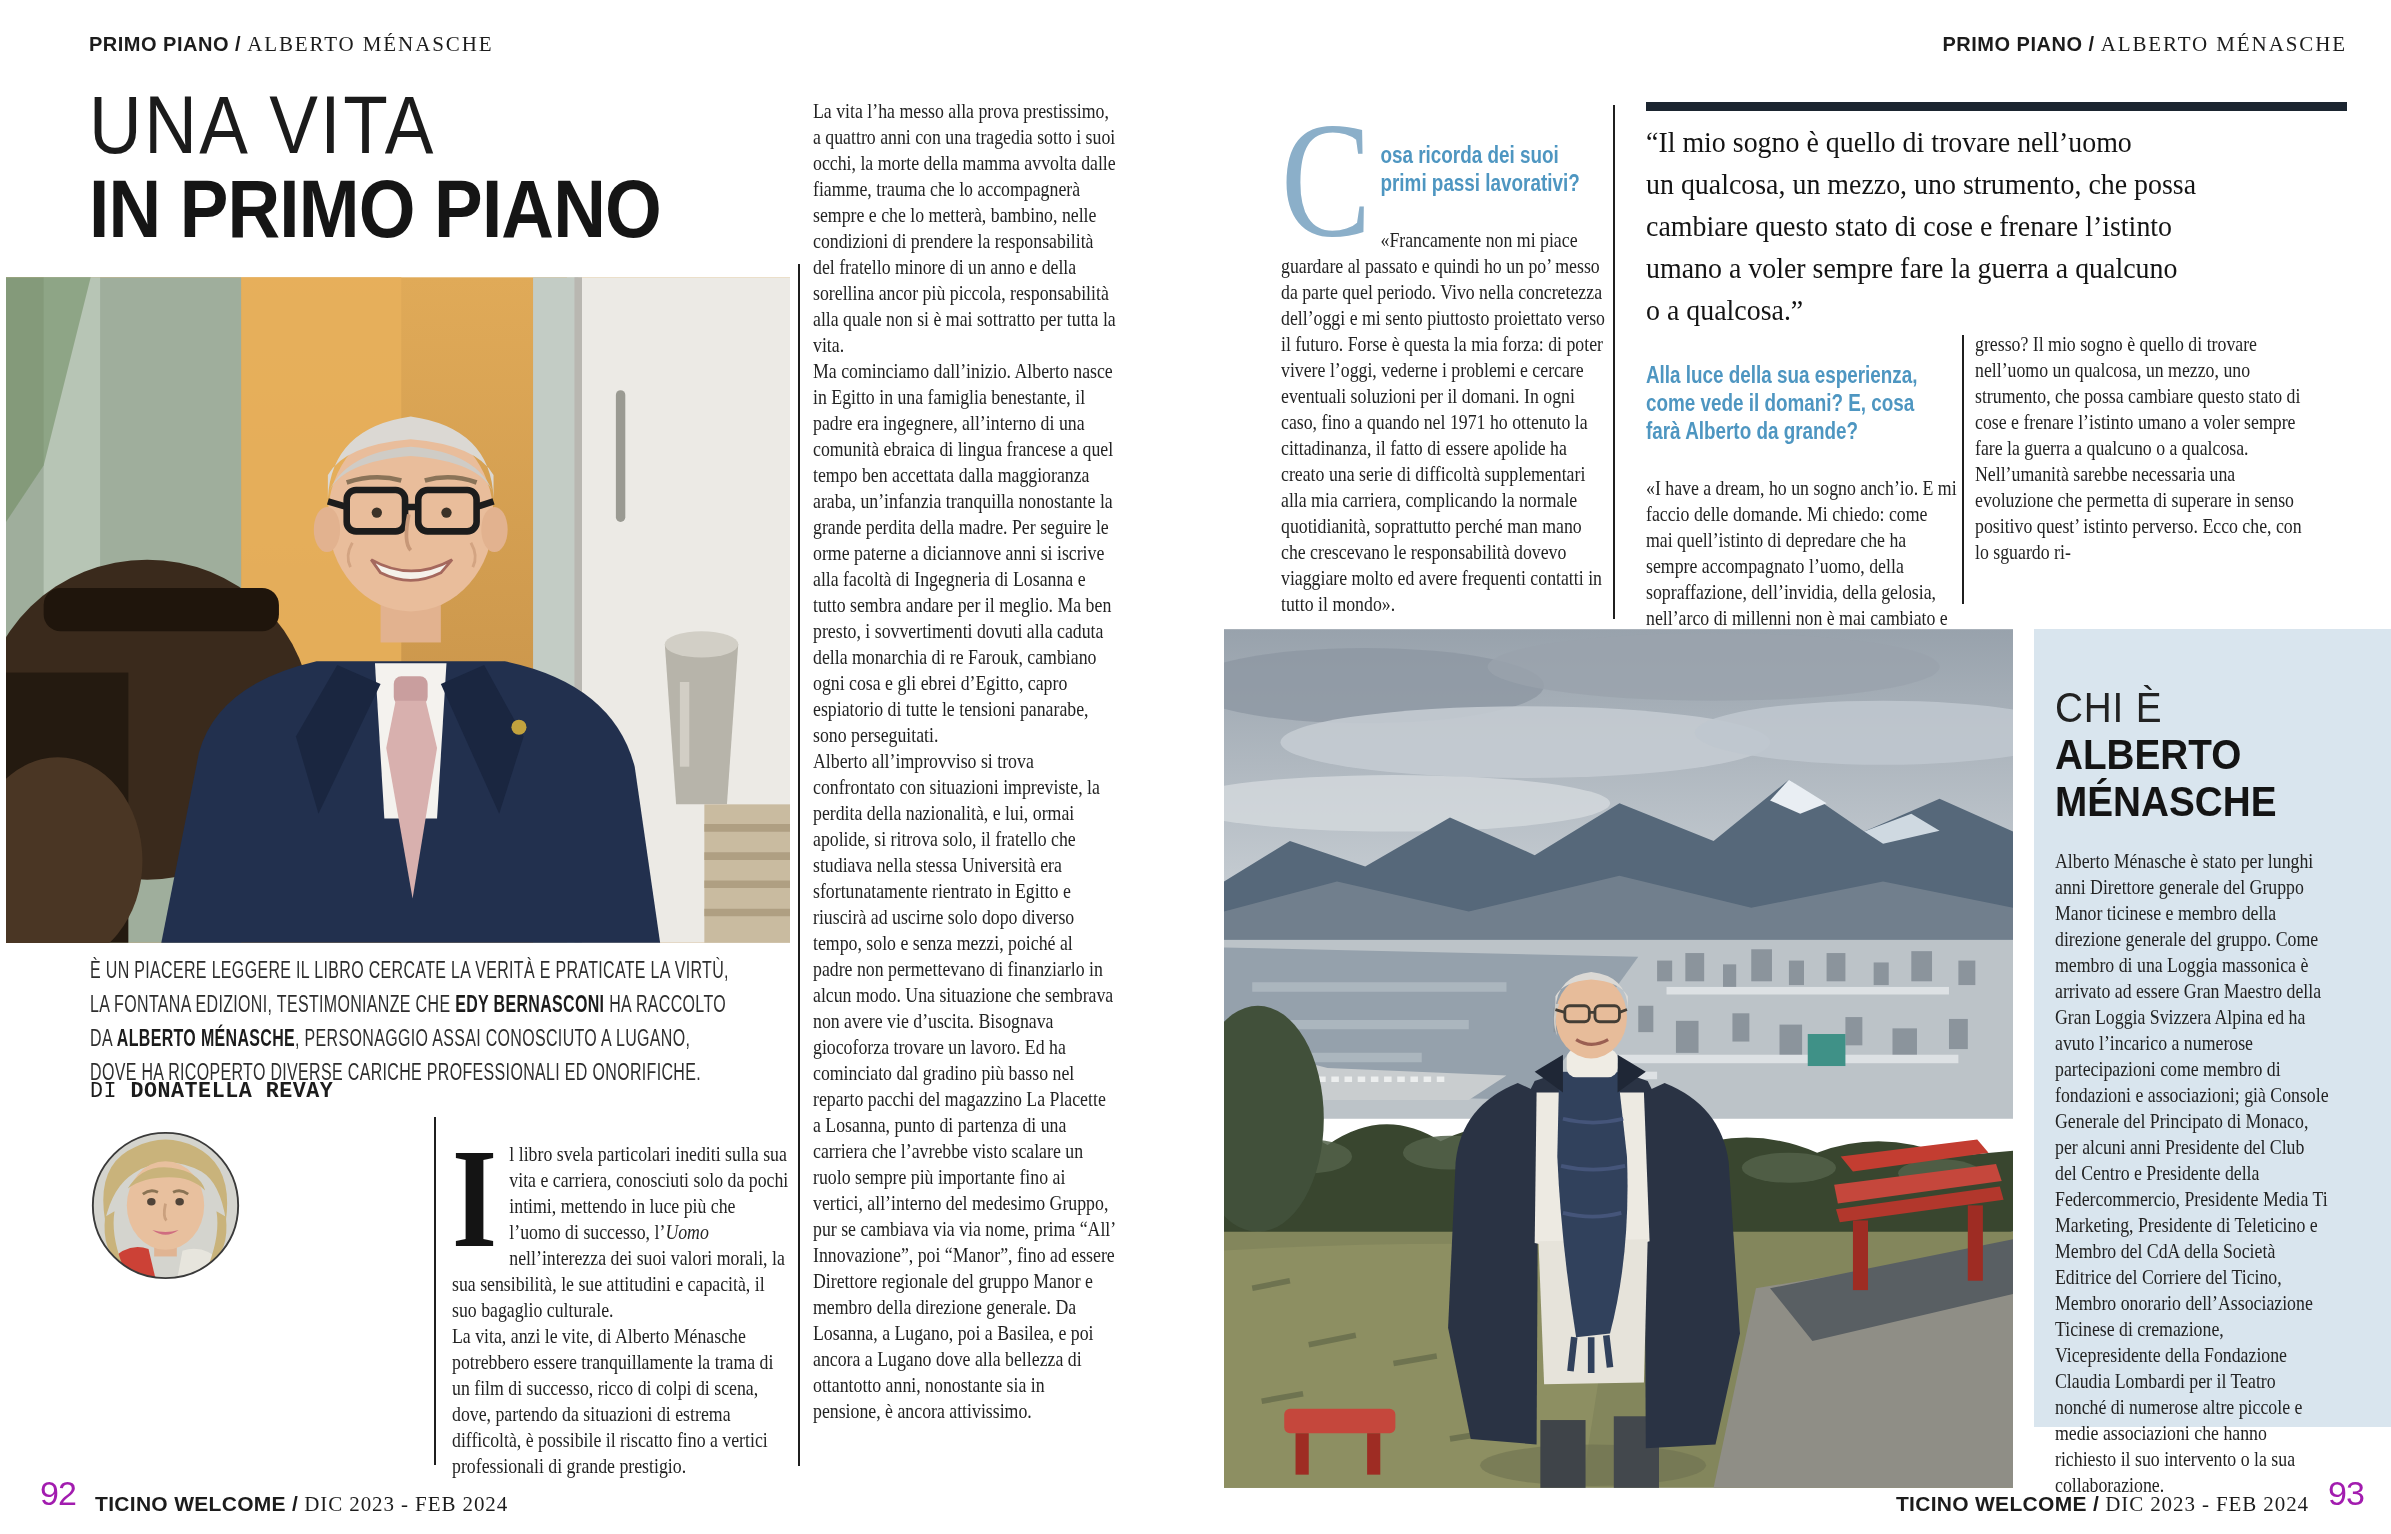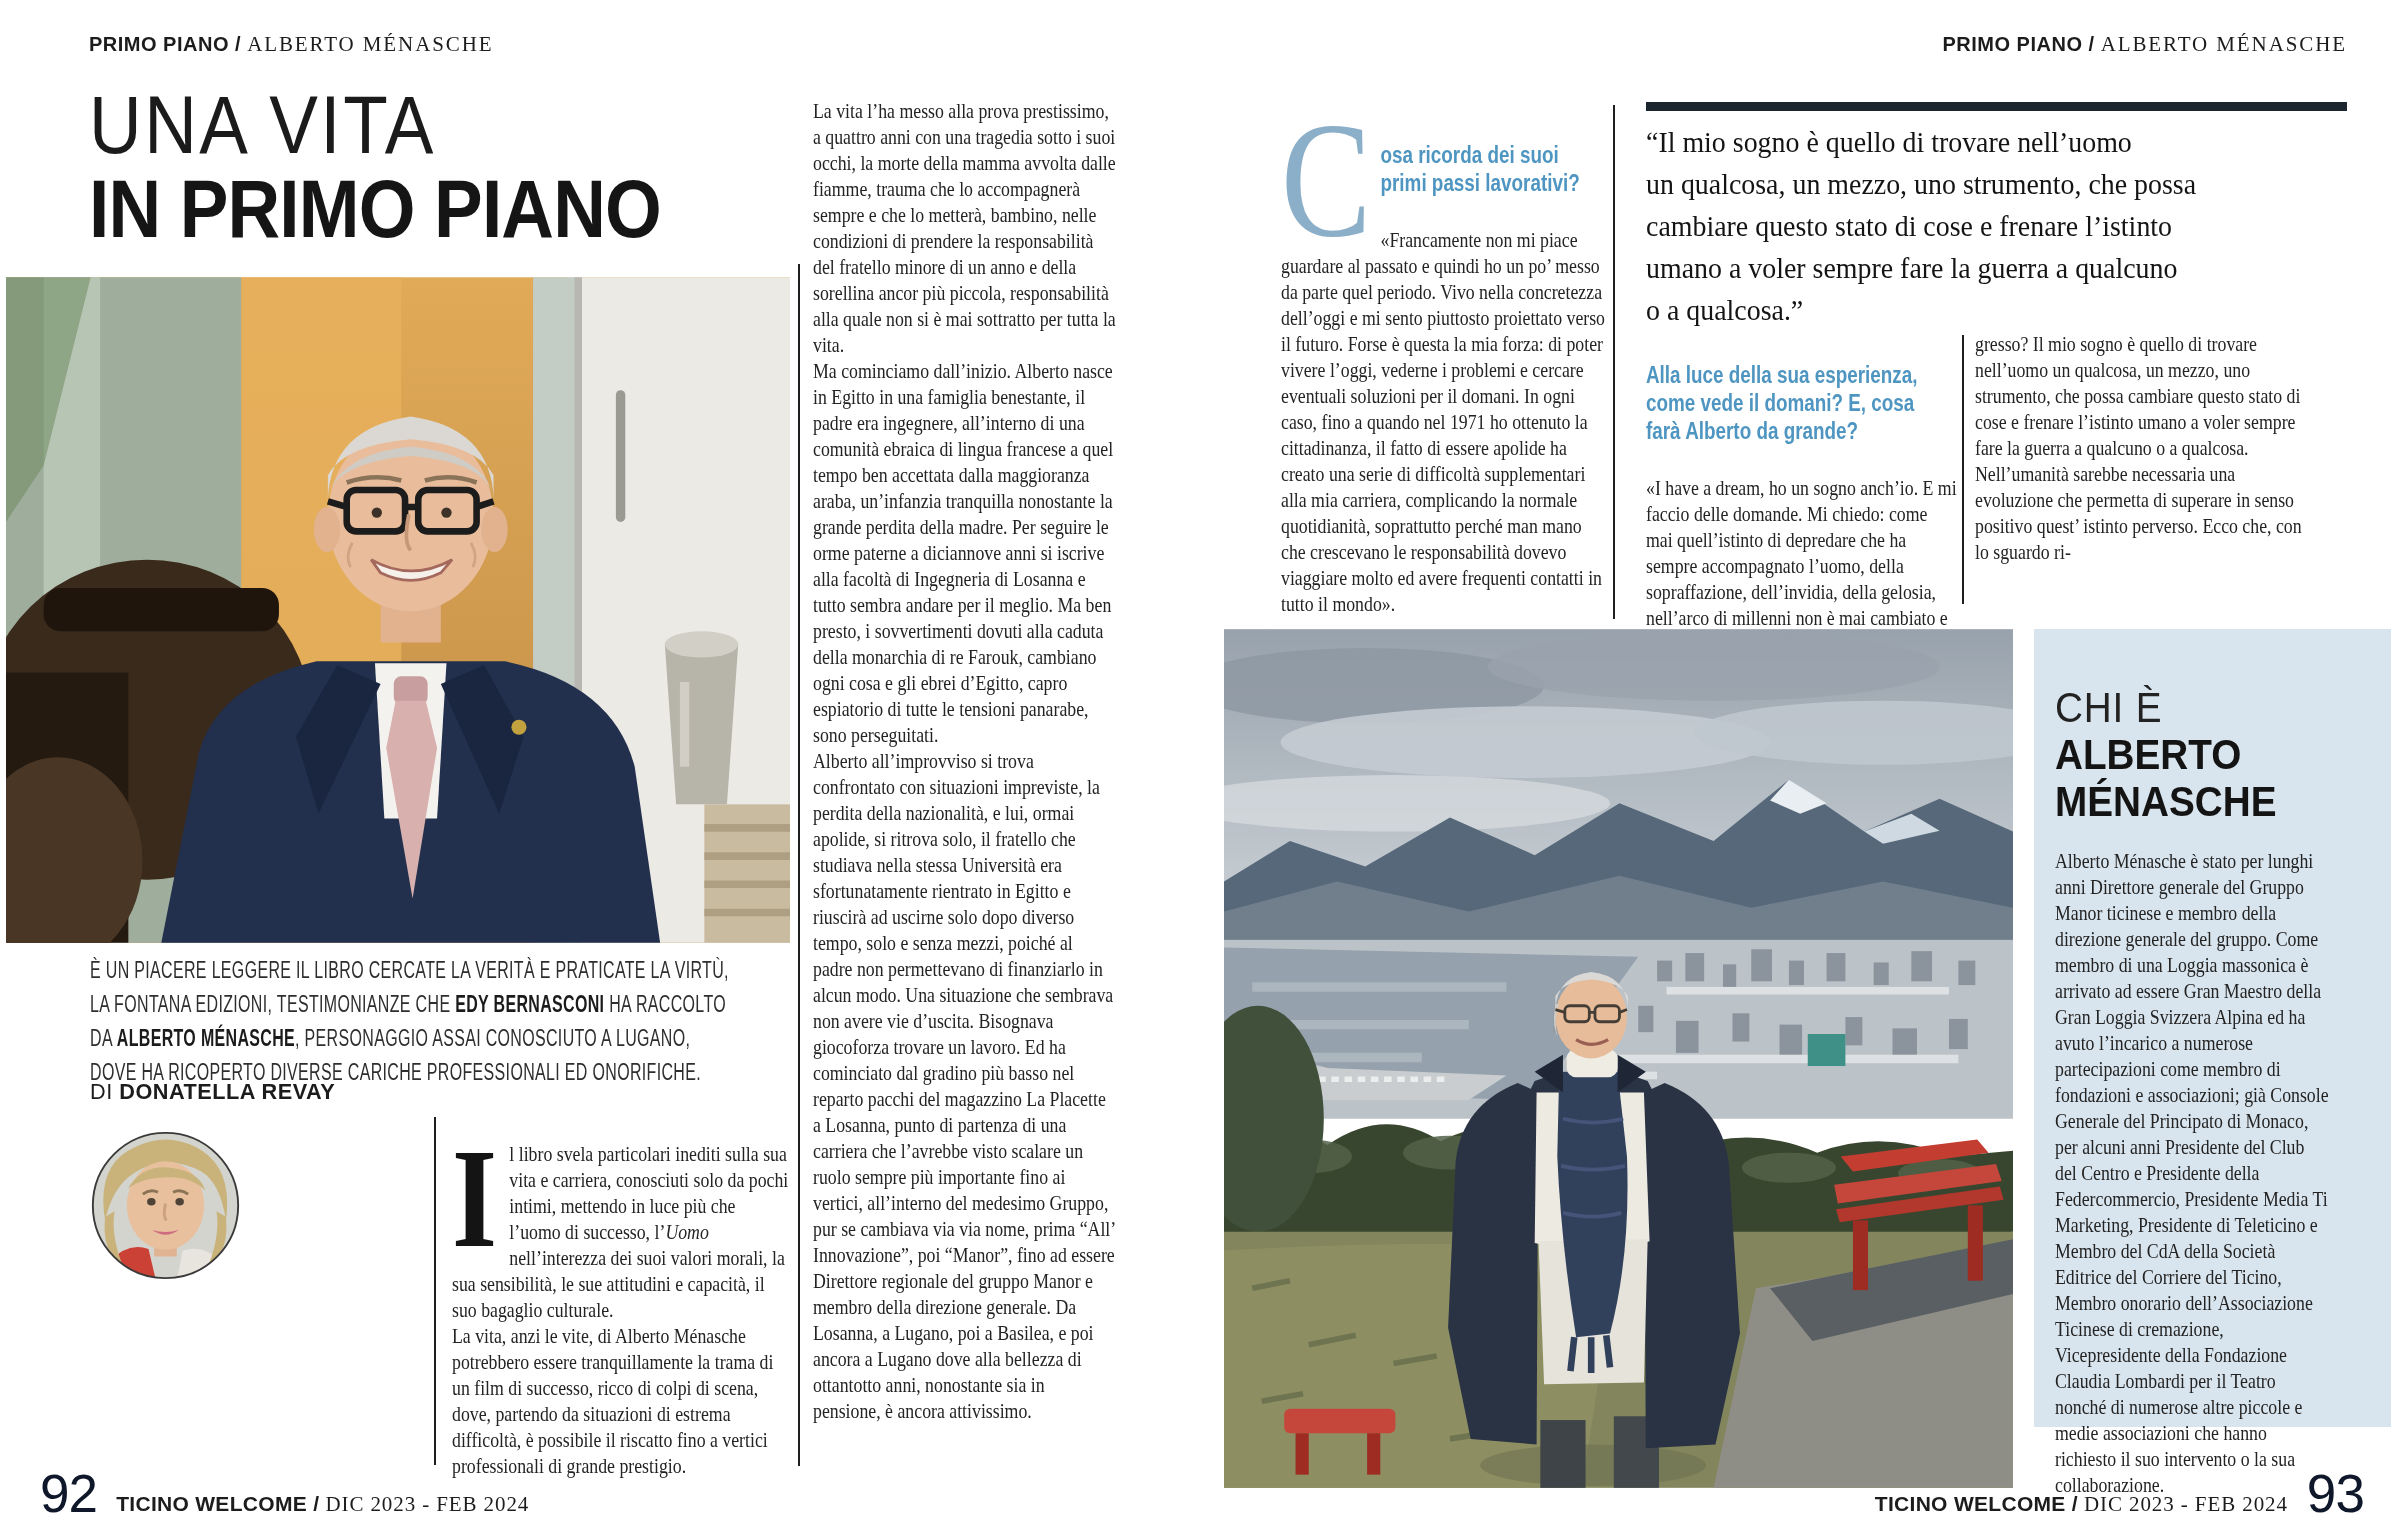--- a/index.html
+++ b/index.html
@@ -22,21 +22,21 @@
   .headline .t1{font-size:81px;font-weight:300;letter-spacing:2.8px;color:#1b1b1b;}
   .headline .t2{font-size:81px;font-weight:800;letter-spacing:-0.9px;color:#151515;}
 
   .photo-frame{overflow:hidden;}
   .photo-frame svg{display:block;}
 
   .intro{left:90px;top:953px;width:1026px;font-size:23.5px;line-height:34px;letter-spacing:0.5px;
          color:#2e2e2e;white-space:pre-line;}
   .intro b{font-weight:800;color:#1b1b1b;}
 
-  .byline{left:90px;top:1079px;font-size:21.7px;letter-spacing:0.5px;}
+  .byline{left:90px;top:1079px;font-size:21.7px;letter-spacing:0.5px;font-family:Liberation Mono, monospace;}
   .byline .name{font-weight:800;}
 
   .serifcol{font-family:"Liberation Serif",serif;font-size:21.7px;line-height:26px;color:#232323;
             white-space:pre-line;text-align:left;}
   .dropcap-i{float:left;font-family:"Liberation Serif",serif;font-weight:700;font-size:141px;
              line-height:102px;padding:5.6px 15px 0 0;color:#141414;}
   .dropcap-c{float:left;font-family:"Liberation Serif",serif;font-weight:400;font-size:165px;
              line-height:122px;padding:3.8px 11.3px 0 0;color:#8BAFC9;}
   .question{font-family:"Liberation Sans",sans-serif;font-weight:800;font-size:23px;line-height:28px;
             color:#4E96C1;white-space:pre-line;margin-bottom:3.8px;}
@@ -50,21 +50,21 @@
   .sidebar{left:2034px;top:629px;width:358px;height:798px;background:#D9E5EE;box-sizing:border-box;
            padding:55px 0 0 21px;}
   .sidebar .st{width:339px;line-height:47px;}
   .sidebar .st .lt{font-size:43px;font-weight:300;letter-spacing:0.9px;color:#222;}
   .sidebar .st .bd{font-size:43px;font-weight:800;letter-spacing:0;color:#141414;}
   .sidebar .sbody{margin-top:22.6px;width:335px;}
 
   .avatar{left:90px;top:1130px;width:151px;height:151px;}
 
   .footer{top:1469px;display:flex;align-items:flex-start;gap:19px;}
-  .footer .pnum{font-size:53px;font-weight:300;color:#0f172a;line-height:49px;letter-spacing:-0.9px;}
+  .footer .pnum{font-size:34px;font-weight:300;color:#a21caf;line-height:49px;letter-spacing:-0.9px;}
   .footer .ftext{margin-top:22.6px;font-size:21px;white-space:nowrap;}
   .footer .mag{font-weight:800;letter-spacing:0.3px;margin-top:44px;}
   .footer .iss{font-family:"Liberation Serif",serif;font-size:21px;letter-spacing:0.9px;}
   .footer-left{left:40px;}
   .footer-right{right:28px;}
 </style>
 </head>
 <body>
 
 <div class="spread">

